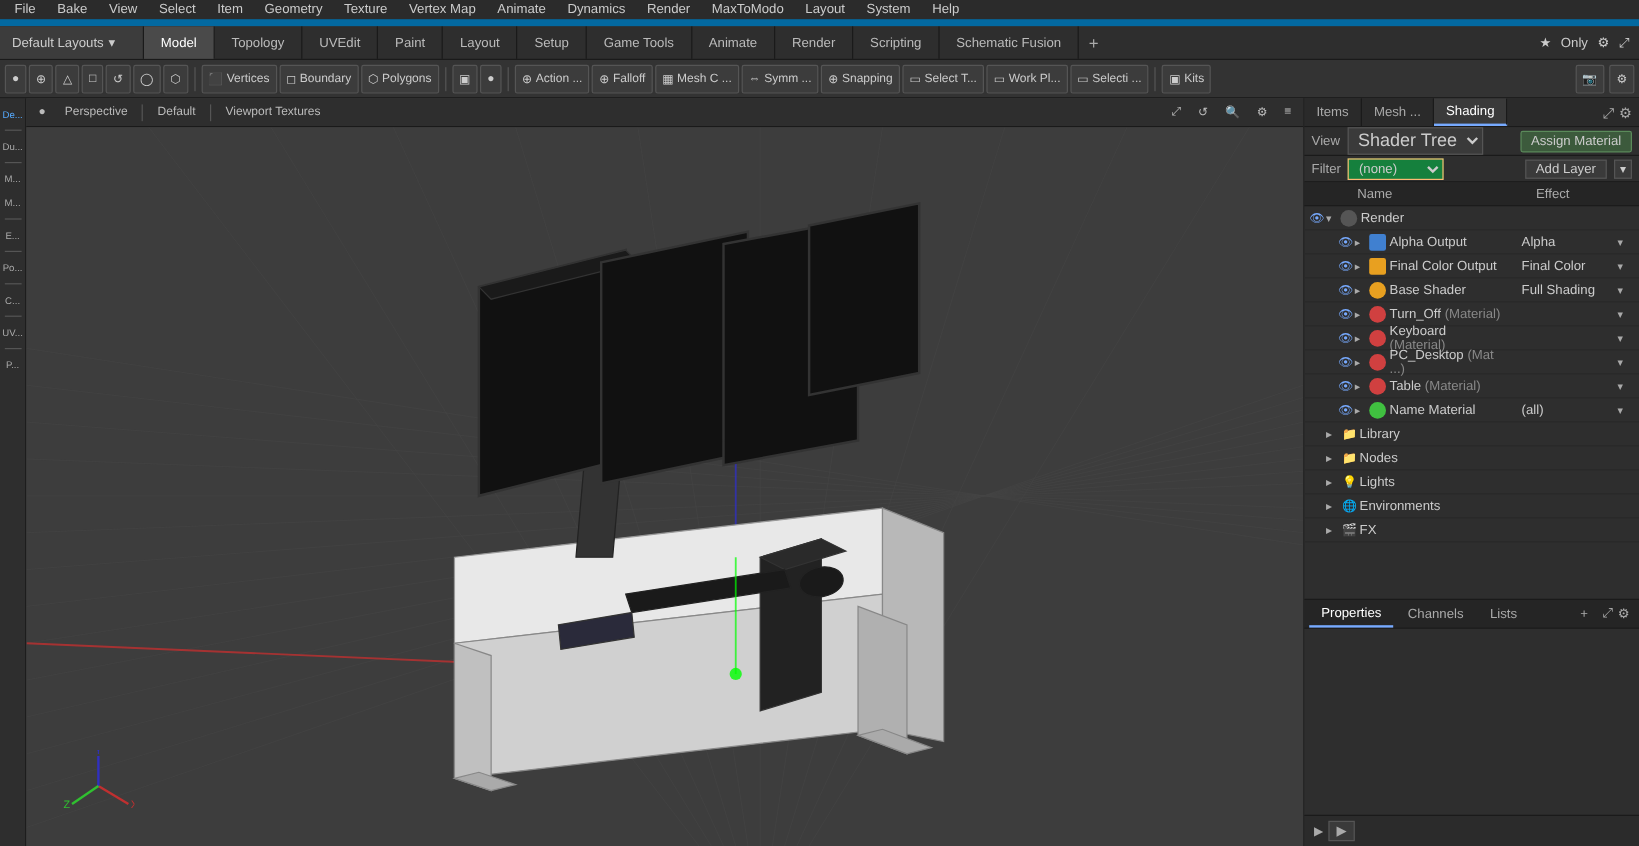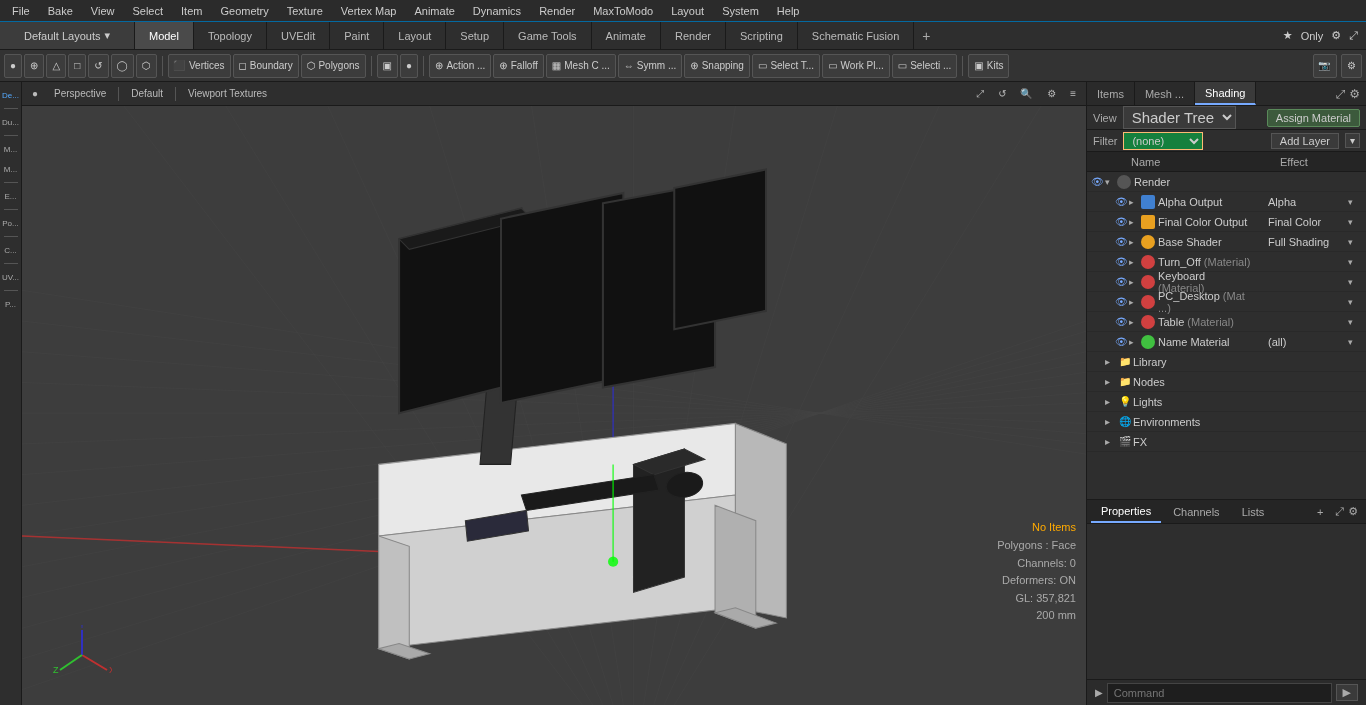--- a/index.html
+++ b/index.html
@@ -1,24 +1,24 @@
 <!DOCTYPE html>
 <html><head>
   <meta charset="utf-8">
   <style>
     * { margin: 0; padding: 0; box-sizing: border-box; }
     body { width: 1366px; height: 705px; overflow: hidden; background: #3a3a3a; font-family: Arial, sans-serif; font-size: 11px; color: #ccc; }
 
     
-    #menu-bar { display: flex; align-items: center; height: 22px; background: #2b2b2b; border-bottom: 1px solid #0369a1; padding: 0 4px; gap: 2px; }
+    #menu-bar { display: flex; align-items: center; height: 22px; background: #2b2b2b; border-bottom: 6px solid #0369a1; padding: 0 4px; gap: 2px; }
     #menu-bar span { padding: 2px 8px; cursor: pointer; color: #ccc; font-size: 11px; }
 
     
     #layout-bar { display: flex; align-items: center; height: 28px; background: #2e2e2e; border-bottom: 1px solid #1a1a1a; }
-    #layout-dropdown { display: flex; align-items: center; padding: 0 24px; height: 100%; background: #3c3c3c; border-right: 1px solid #1a1a1a; color: #ccc; font-size: 11px; cursor: pointer; min-width: 120px; gap: 4px; }
+    #layout-dropdown { display: flex; align-items: center; padding: 0 10px; height: 100%; background: #3c3c3c; border-right: 1px solid #1a1a1a; color: #ccc; font-size: 11px; cursor: pointer; min-width: 120px; gap: 4px; }
     #tabs-row { display: flex; align-items: center; flex: 1; height: 100%; }
     .layout-tab { padding: 0 14px; height: 100%; display: flex; align-items: center; cursor: pointer; font-size: 11px; color: #bbb; border-right: 1px solid #1a1a1a; }
     .layout-tab.active { background: #4a4a4a; color: #fff; }
     #tab-plus { padding: 0 8px; height: 100%; display: flex; align-items: center; cursor: pointer; color: #aaa; font-size: 14px; }
     #star-only { margin-left: auto; display: flex; align-items: center; padding: 0 8px; gap: 8px; }
     #star-only span { color: #ccc; font-size: 11px; }
 
     
     #toolbar { display: flex; align-items: center; height: 32px; background: #333; border-bottom: 1px solid #1a1a1a; padding: 0 4px; gap: 2px; overflow: hidden; }
     .toolbar-btn { display: flex; align-items: center; justify-content: center; height: 24px; padding: 0 5px; background: #3c3c3c; border: 1px solid #555; border-radius: 2px; cursor: pointer; color: #ccc; font-size: 10px; gap: 3px; white-space: nowrap; }
@@ -361,28 +361,20 @@
         <polygon points="490,380 620,360 625,375 495,395" fill="#1a1a1a" stroke="#222" stroke-width="1"></polygon>
 
         <ellipse cx="650" cy="370" rx="18" ry="12" fill="#1a1a1a" stroke="#222" stroke-width="1" transform="rotate(-10, 650, 370)"></ellipse>
 
         <polygon points="435,405 495,395 497,415 437,425" fill="#2a2a3a" stroke="#333" stroke-width="1"></polygon>
 
         <circle cx="580" cy="445" r="5" fill="#00ff00" opacity="0.8"></circle>
         <line x1="580" y1="445" x2="580" y2="350" stroke="#00ff00" stroke-width="1.5" opacity="0.7"></line>
       </svg>
 
-      <div id="status-overlay">
-        <div style="color:#fa0;">No Items</div>
-        <div style="color:#aaa;">Polygons : Face</div>
-        <div style="color:#aaa;">Channels: 0</div>
-        <div style="color:#aaa;">Deformers: ON</div>
-        <div style="color:#aaa;">GL: 357,821</div>
-        <div style="color:#aaa;">200 mm</div>
-      </div>
 
       <div id="axis-indicator">
         <svg width="60" height="60" viewBox="0 0 60 60">
           <line x1="30" y1="30" x2="55" y2="45" stroke="#c03030" stroke-width="2"></line>
           <text x="57" y="48" fill="#c03030" font-size="9">X</text>
           <line x1="30" y1="30" x2="30" y2="5" stroke="#3030c0" stroke-width="2"></line>
           <text x="27" y="3" fill="#3030c0" font-size="9">Y</text>
           <line x1="30" y1="30" x2="8" y2="45" stroke="#30c030" stroke-width="2"></line>
           <text x="1" y="48" fill="#30c030" font-size="9">Z</text>
         </svg>
@@ -556,17 +548,16 @@
           <span style="color:#aaa;cursor:pointer;">⚙</span>
         </div>
       </div>
       <div id="props-content">
         <span id="props-empty"></span>
       </div>
     </div>
 
     <div id="command-bar">
       <span id="command-arrow">▶</span>
-      <input id="command-input" type="text" placeholder="Command" style="">
       <button id="command-run">▶</button>
     </div>
   </div>
 </div>
 
 </body></html>

